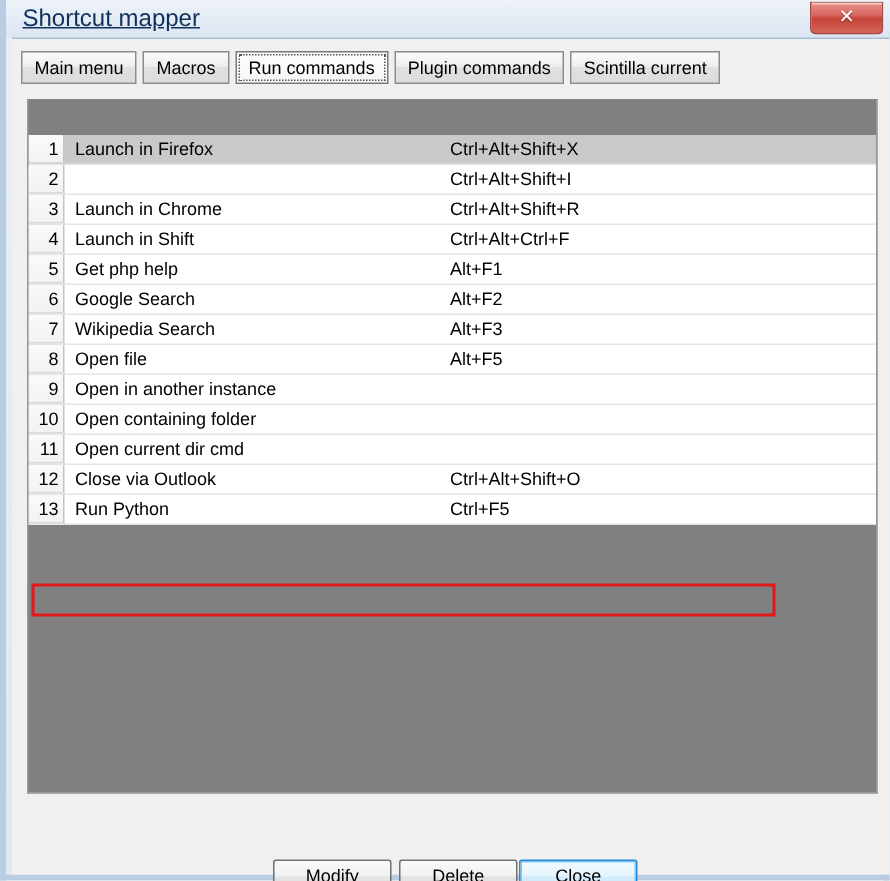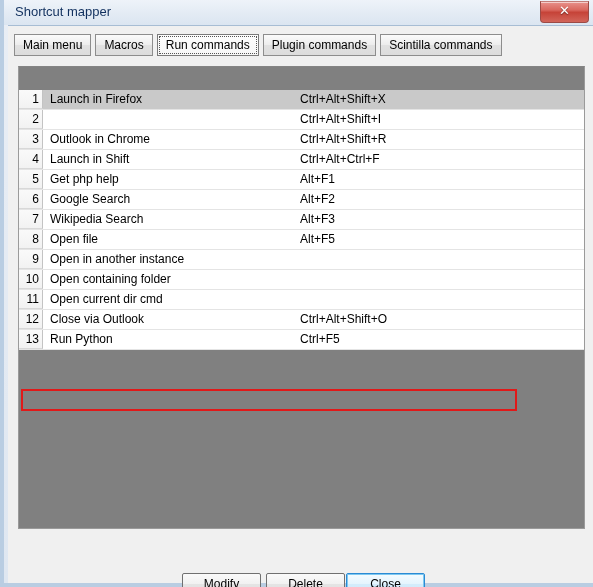--- a/index.html
+++ b/index.html
@@ -18,23 +18,24 @@
     border-bottom:4px solid #b9cde2;
     border-top:0;
   }
   
   .titlebar{
     position:absolute;left:0;top:0;width:593px;height:25px;
     background:linear-gradient(to bottom,#eef3f9 0%,#e3ebf4 55%,#dbe5f1 100%);
   }
   .title-text{
     position:absolute;left:11px;top:4px;
-    font-size:13px;color:#11305e;
+    font-size:16px;color:#11305e;
     font-family:"Liberation Sans","DejaVu Sans",sans-serif;
     white-space:nowrap;
+    text-decoration:underline;
   }
   .close-btn{
     position:absolute;right:8px;top:1px;width:47px;height:20px;
     border:1px solid #9c4a45;border-top-color:#c27d78;
     border-radius:0 0 4px 4px;
     background:linear-gradient(to bottom,#e8928c 0%,#d9675e 40%,#c64338 52%,#d2655a 100%);
     box-shadow:inset 0 1px 0 rgba(255,255,255,.55);
     cursor:pointer;
   }
   .close-btn .x{
@@ -150,41 +151,41 @@
 
   <div class="titlebar">
     <div class="title-text">Shortcut mapper</div>
     <div class="close-btn">
       <div class="x">✕</div>
     </div>
   </div>
 
   <div class="client">
 
-    <div class="tabbar" id="tabbar"><div class="tab">Main menu</div><div class="tab">Macros</div><div class="tab selected">Run commands</div><div class="tab">Plugin commands</div><div class="tab">Scintilla commands</div></div>
+    <div class="tabbar" id="tabbar"><div class="tab">Main menu</div><div class="tab">Macros</div><div class="tab selected">Run commands</div><div class="tab">Plugin commands</div><div class="tab">Scintilla current</div></div>
 
     <div class="listview">
       <div class="lv-header">
         <div class="hcell c0"></div>
         <div class="hcell c1">Name</div>
         <div class="hcell c2">Shortcut</div>
       </div>
       <div class="lv-body" id="lvbody">
           <div class="row selected">
             <div class="cell num">1</div>
             <div class="cell shortcut">Ctrl+Alt+Shift+X</div>
             <div class="cell name">Launch in Firefox</div>
           </div>
           <div class="row">
             <div class="cell num">2</div>
             <div class="cell shortcut">Ctrl+Alt+Shift+I</div>
           </div>
           <div class="row">
             <div class="cell num">3</div>
-            <div class="cell name">Outlook in Chrome</div>
+            <div class="cell name">Launch in Chrome</div>
             <div class="cell shortcut">Ctrl+Alt+Shift+R</div>
           </div>
           <div class="row">
             <div class="cell num">4</div>
             <div class="cell name">Launch in Shift</div>
             <div class="cell shortcut">Ctrl+Alt+Ctrl+F</div>
           </div>
           <div class="row">
             <div class="cell num">5</div>
             <div class="cell name">Get php help</div>

